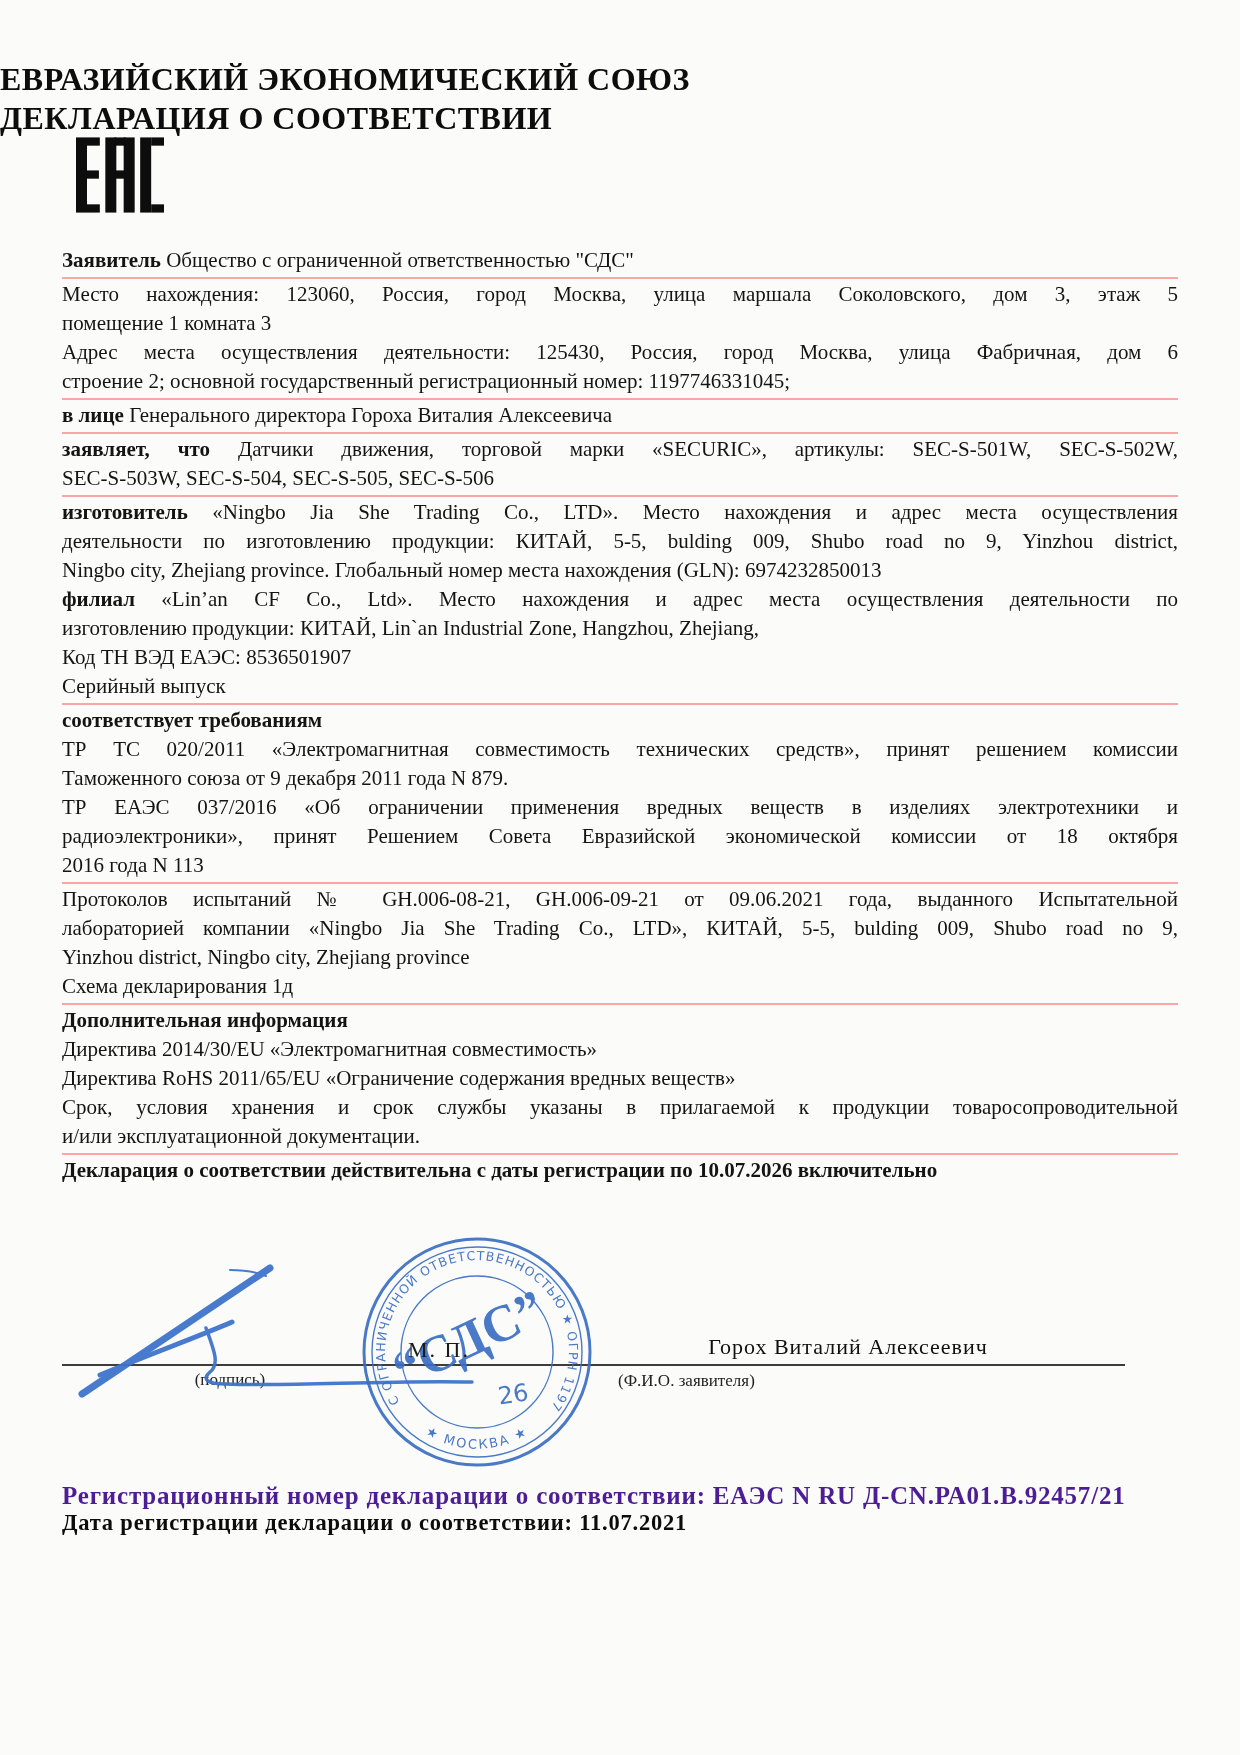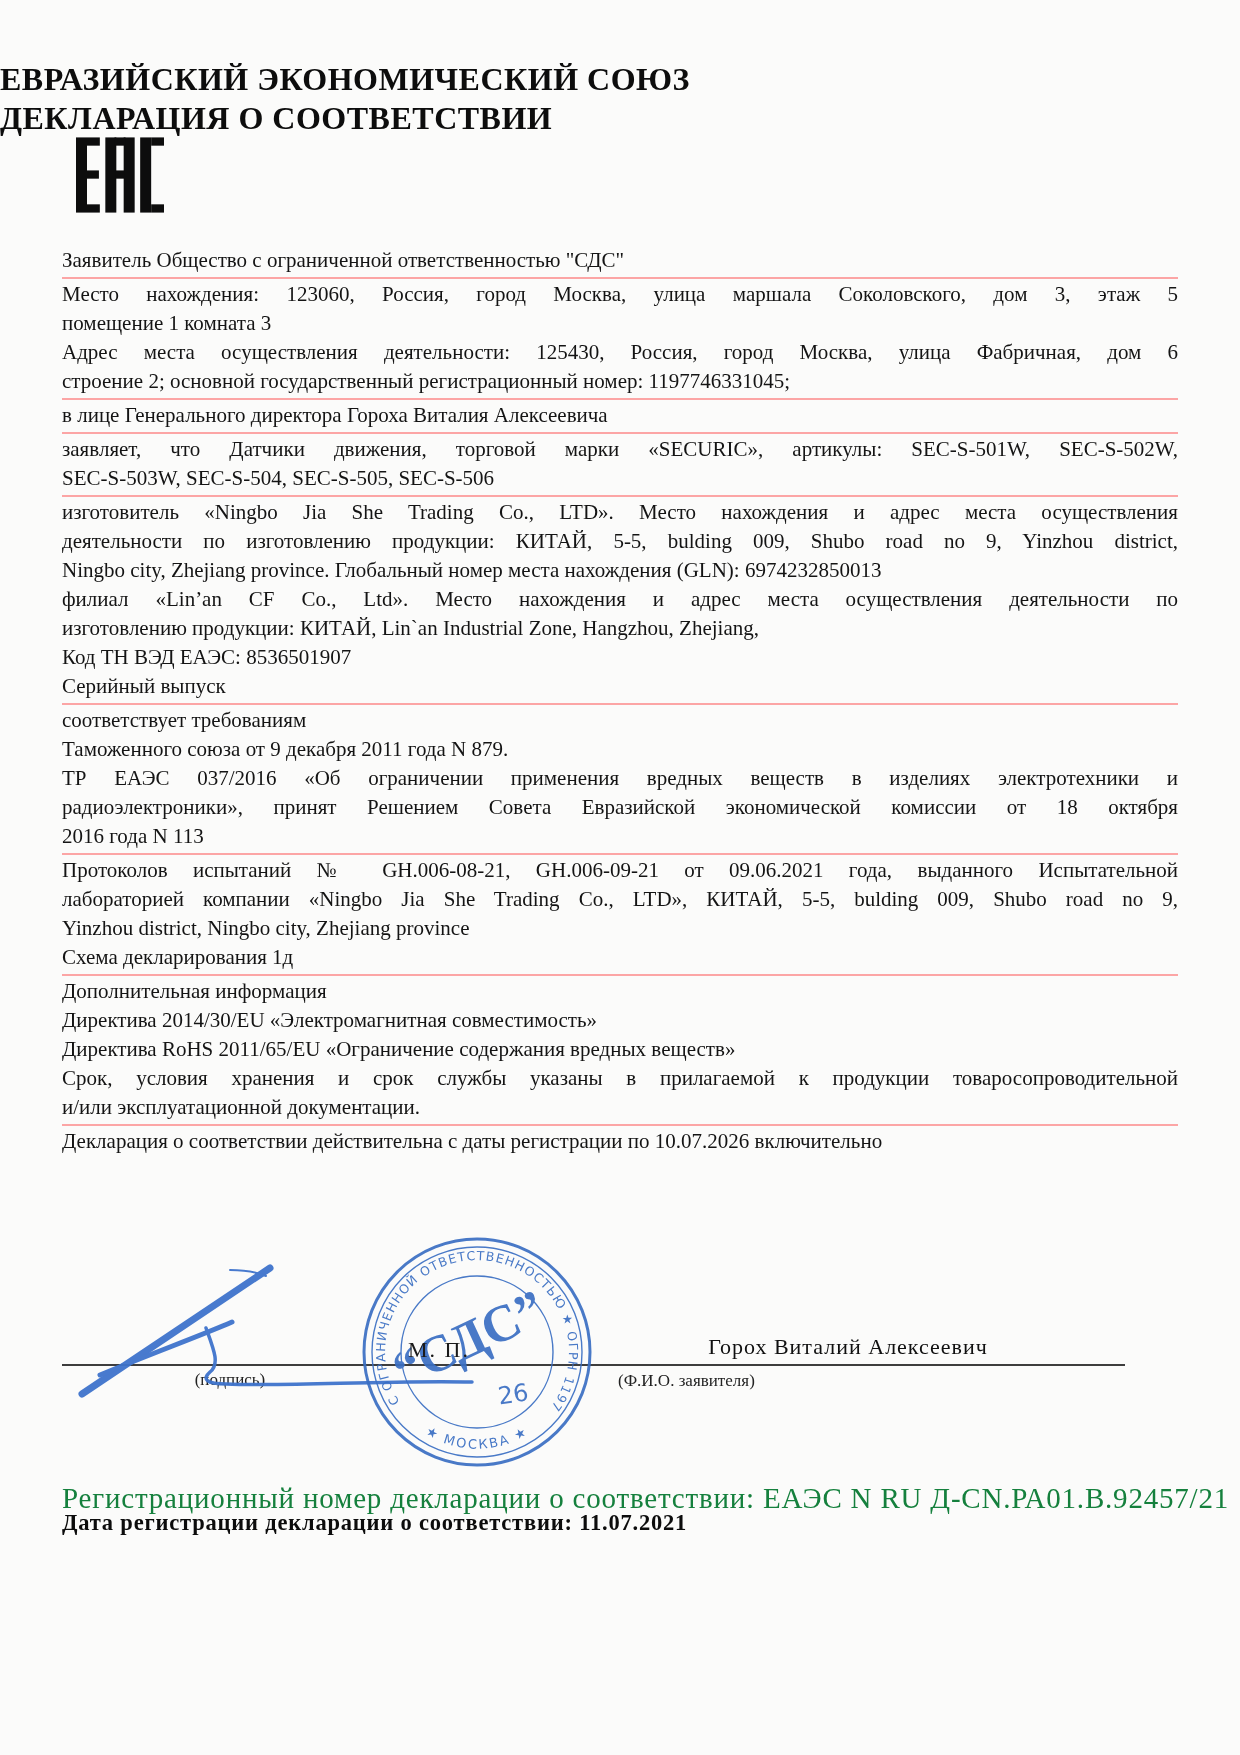--- a/index.html
+++ b/index.html
@@ -15,32 +15,32 @@
   .title-line { font-weight:bold; font-size:32px; line-height:39px; letter-spacing:0.5px; color:#0d0d0d; }
 
   .eac-logo { position:absolute; top:133px; left:76px; width:88px; height:84px; }
 
   .content { position:absolute; top:245px; left:62px; width:1116px; font-size:21px; line-height:29px; }
   .sec { padding:1px 0 2px 0; }
   .sec + .sec { border-top:2px solid #fca5a5; }
   .ln { min-height:29px; white-space:nowrap; }
   .ln.wrapok { white-space:normal; }
   .ln.j { white-space:normal; text-align:justify; text-align-last:justify; }
-  .ln b { font-weight:normal;margin-top:48px; }
+  .ln b { font-weight:bold;margin-top:48px; }
 
   .sig-line { position:absolute; left:62px; top:1364px; width:1063px; height:0; border-top:2px solid #3d3d3d; z-index:1; }
   .podpis-label { position:absolute; left:160px; top:1370px; width:140px; text-align:center; font-size:17px; color:#222; z-index:1; }
   .fio-name { position:absolute; left:618px; top:1334px; width:460px; text-align:center; font-size:22px; letter-spacing:1px; color:#101010; z-index:1; }
   .fio-label { position:absolute; left:618px; top:1371px; width:460px; text-align:left; font-size:17px; color:#222; z-index:1; }
   .mp-label { position:absolute; left:408px; top:1337px; font-size:22px; letter-spacing:2px; color:#1a1a1a; z-index:4; }
 
   .stamp { position:absolute; left:360px; top:1235px; width:234px; height:234px; z-index:3; opacity:0.92; }
   .signature { position:absolute; left:60px; top:1248px; width:440px; height:160px; z-index:2; opacity:0.95; }
 
-  .reg-line-1 { position:absolute; left:62px; top:1482px; font-size:29px; font-weight:normal; letter-spacing:0.8px; color:#15803d; }
+  .reg-line-1 { position:absolute; left:62px; top:1482px; font-size:25px; font-weight:bold; letter-spacing:0.8px; color:#4c1d95; }
   .reg-line-2 { position:absolute; left:62px; top:1510px; font-size:22.5px; font-weight:bold; letter-spacing:0.8px; color:#0c0c0c; }
 </style>
 </head>
 <body>
 
 <div class="title-block">
   <div class="title-line">ЕВРАЗИЙСКИЙ ЭКОНОМИЧЕСКИЙ СОЮЗ</div>
   <div class="title-line">ДЕКЛАРАЦИЯ О СООТВЕТСТВИИ</div>
 </div>
 
@@ -87,20 +87,21 @@
     <div class="ln j"><span>деятельности по изготовлению продукции: КИТАЙ, 5-5, bulding 009, Shubo road no 9, Yinzhou district,</span></div>
     <div class="ln"><span>Ningbo city, Zhejiang province. Глобальный номер места нахождения (GLN): 6974232850013</span></div>
     <div class="ln j"><b>филиал</b> <span>«Lin’an CF Co., Ltd». Место нахождения и адрес места осуществления деятельности по</span></div>
     <div class="ln"><span>изготовлению продукции: КИТАЙ, Lin`an Industrial Zone, Hangzhou, Zhejiang,</span></div>
     <div class="ln"><span>Код ТН ВЭД ЕАЭС: 8536501907</span></div>
     <div class="ln"><span>Серийный выпуск</span></div>
   </div>
 
   <div class="sec">
     <div class="ln"><b>соответствует требованиям</b></div>
+    <div class="ln j"><span>ТР ТС 020/2011 «Электромагнитная совместимость технических средств», принят решением комиссии</span></div>
     <div class="ln"><span>Таможенного союза от 9 декабря 2011 года N 879.</span></div>
     <div class="ln j"><span>ТР ЕАЭС 037/2016 «Об ограничении применения вредных веществ в изделиях электротехники и</span></div>
     <div class="ln j"><span>радиоэлектроники», принят Решением Совета Евразийской экономической комиссии от 18 октября</span></div>
     <div class="ln"><span>2016 года N 113</span></div>
   </div>
 
   <div class="sec">
     <div class="ln j"><span>Протоколов испытаний № GH.006-08-21, GH.006-09-21 от 09.06.2021 года, выданного Испытательной</span></div>
     <div class="ln j"><span>лабораторией компании «Ningbo Jia She Trading Co., LTD», КИТАЙ, 5-5, bulding 009, Shubo road no 9,</span></div>
     <div class="ln"><span>Yinzhou district, Ningbo city, Zhejiang province</span></div>

